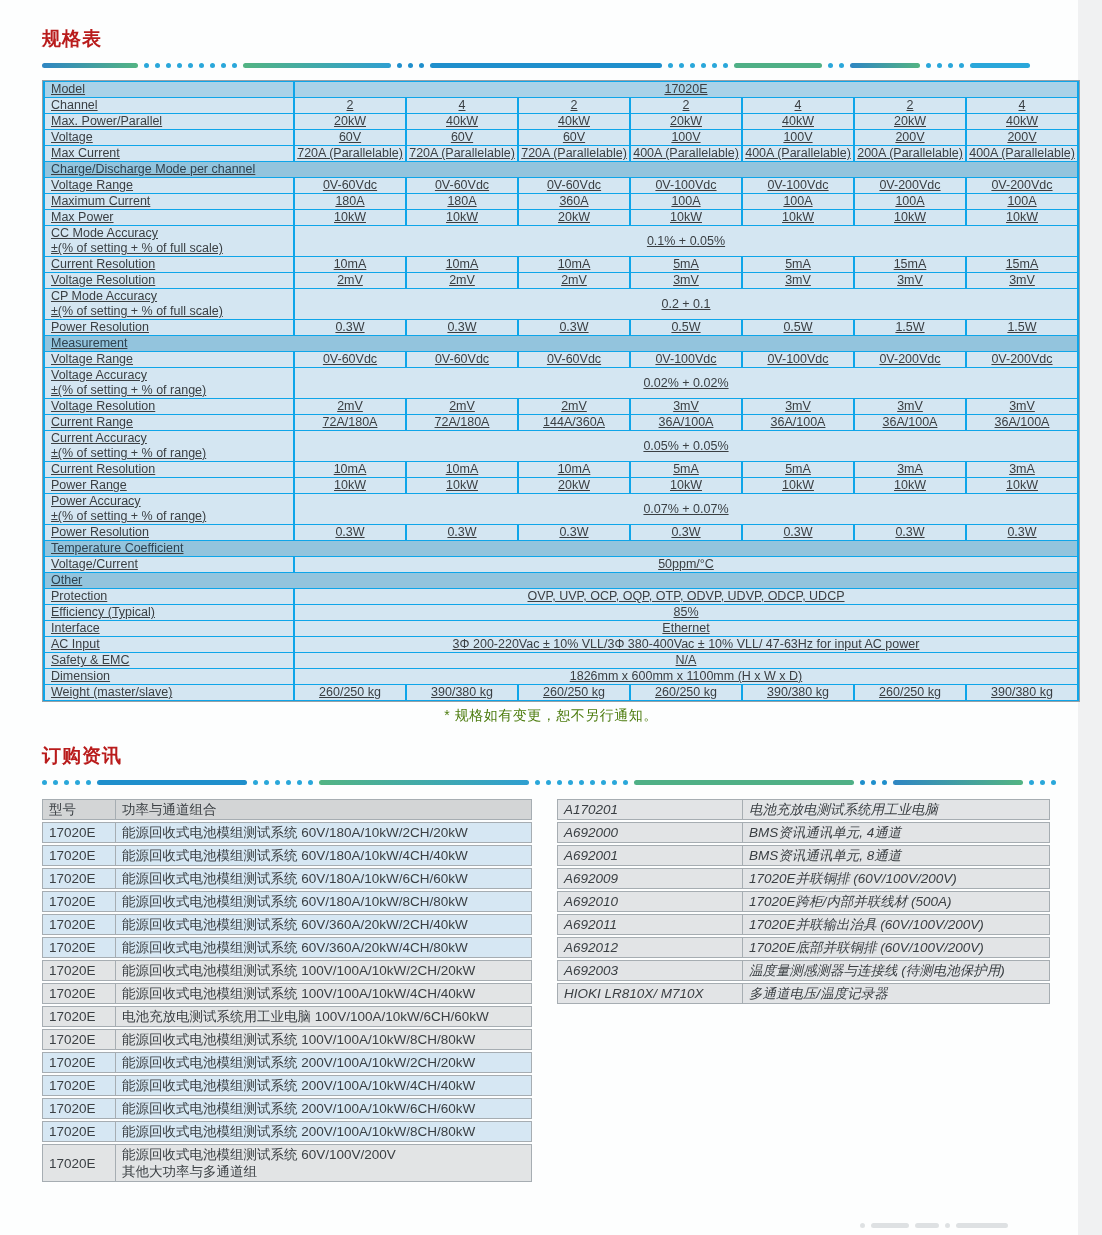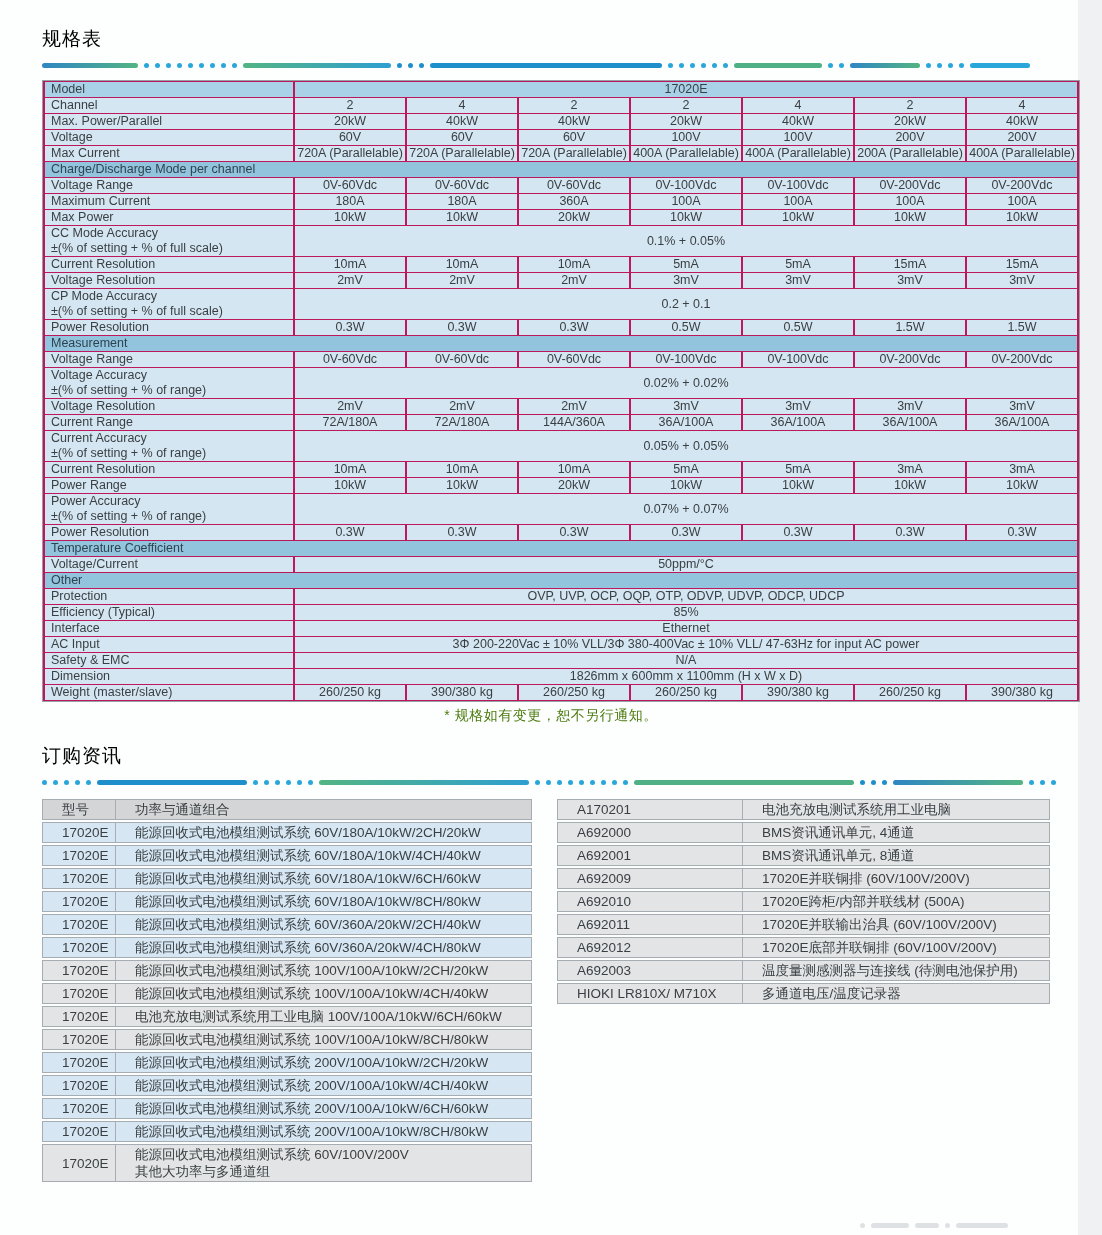--- a/index.html
+++ b/index.html
@@ -11,21 +11,21 @@
     color:#3a3f43;
     overflow:hidden;
   }
   .page-edge {
     position:absolute; top:0; right:0; width:24px; height:100%;
     background:#f0f1f2;
   }
   .content { position:relative; margin:0 42px; width:1018px; }
 
   h1.sec-title {
-    font-size:19px; font-weight:normal; color:#000000;
+    font-size:19px; font-weight:bold; color:#b91c1c;
     padding-top:26px; letter-spacing:1px;
   }
   h1.sec-title.second { padding-top:18px; }
 
   
   .divider {
     display:flex; align-items:center; gap:6px;
     height:6px; margin:10px 0 12px 0; overflow:hidden; width:1018px;
   }
   .divider .bar { height:5px; border-radius:3px; flex:0 0 auto; }
@@ -33,51 +33,51 @@
   .c-blue  { background:#1f8fcc; }
   .c-cyan  { background:#2aa7da; }
   .c-green { background:#4fb086; }
   .g-bg { background:linear-gradient(90deg,#2f86c3,#53b483); }
   .g-gb { background:linear-gradient(90deg,#53b483,#2f9fd1); }
 
   
   table.spec {
     width:1018px; table-layout:fixed;
     border-collapse:separate; border-spacing:2px 1px;
-    border:1px solid #96a0a6; background:#be185d;
-    font-size:12.5px; line-height:15px;
+    border:1px solid #96a0a6; background:#0ea5e9;
+    font-size:12.5px; line-height:15px;text-decoration:underline;
   }
   table.spec td {
     background:#d4e6f2; padding:0 6px; vertical-align:middle;
     overflow:hidden;
   }
   table.spec td.label-cell { text-align:left; }
   table.spec td.value-cell, table.spec td.span-cell { text-align:center; padding:0 2px; }
   table.spec tr.section-row td { background:#93c4dd; color:#2e4250; }
   table.spec tr.model-row td { background:#a9d2e8; }
   table.spec col.c-label { width:248px; }
   table.spec col.c-val { width:110px; }
 
   
   .ordering-wrap { display:flex; align-items:flex-start; gap:25px; }
   table.order {
     border-collapse:separate; border-spacing:0 2px;
     font-size:13.5px; line-height:17px; table-layout:fixed;
   }
   table.order td, table.order th {
-    border:1px solid #a6adb2; padding:1px 19px; vertical-align:middle;
+    border:1px solid #a6adb2; padding:1px 6px; vertical-align:middle;
     font-weight:normal; text-align:left; overflow:hidden;
   }
   table.order td + td, table.order th + th { border-left:none; }
   table.order-left { width:490px; }
   table.order-left col.c1 { width:74px; }
   table.order-left th { background:#d3d5d6; }
   table.order-left tr.tone-blue td { background:#d6e7f3; }
   table.order-left tr.tone-gray td { background:#e2e4e5; }
-  table.order-right { width:493px; }
+  table.order-right { width:493px;font-style:italic; }
   table.order-right col.c1 { width:186px; }
   table.order-right td { background:#e2e4e6; }
 
   .footnote {
     width:1018px; text-align:center; font-size:14px; color:#4d7c0f;
     margin-top:5px; letter-spacing:0.5px;
   }
 
   .ghost-divider {
     position:absolute; left:860px; top:1222px; width:200px; height:6px;

